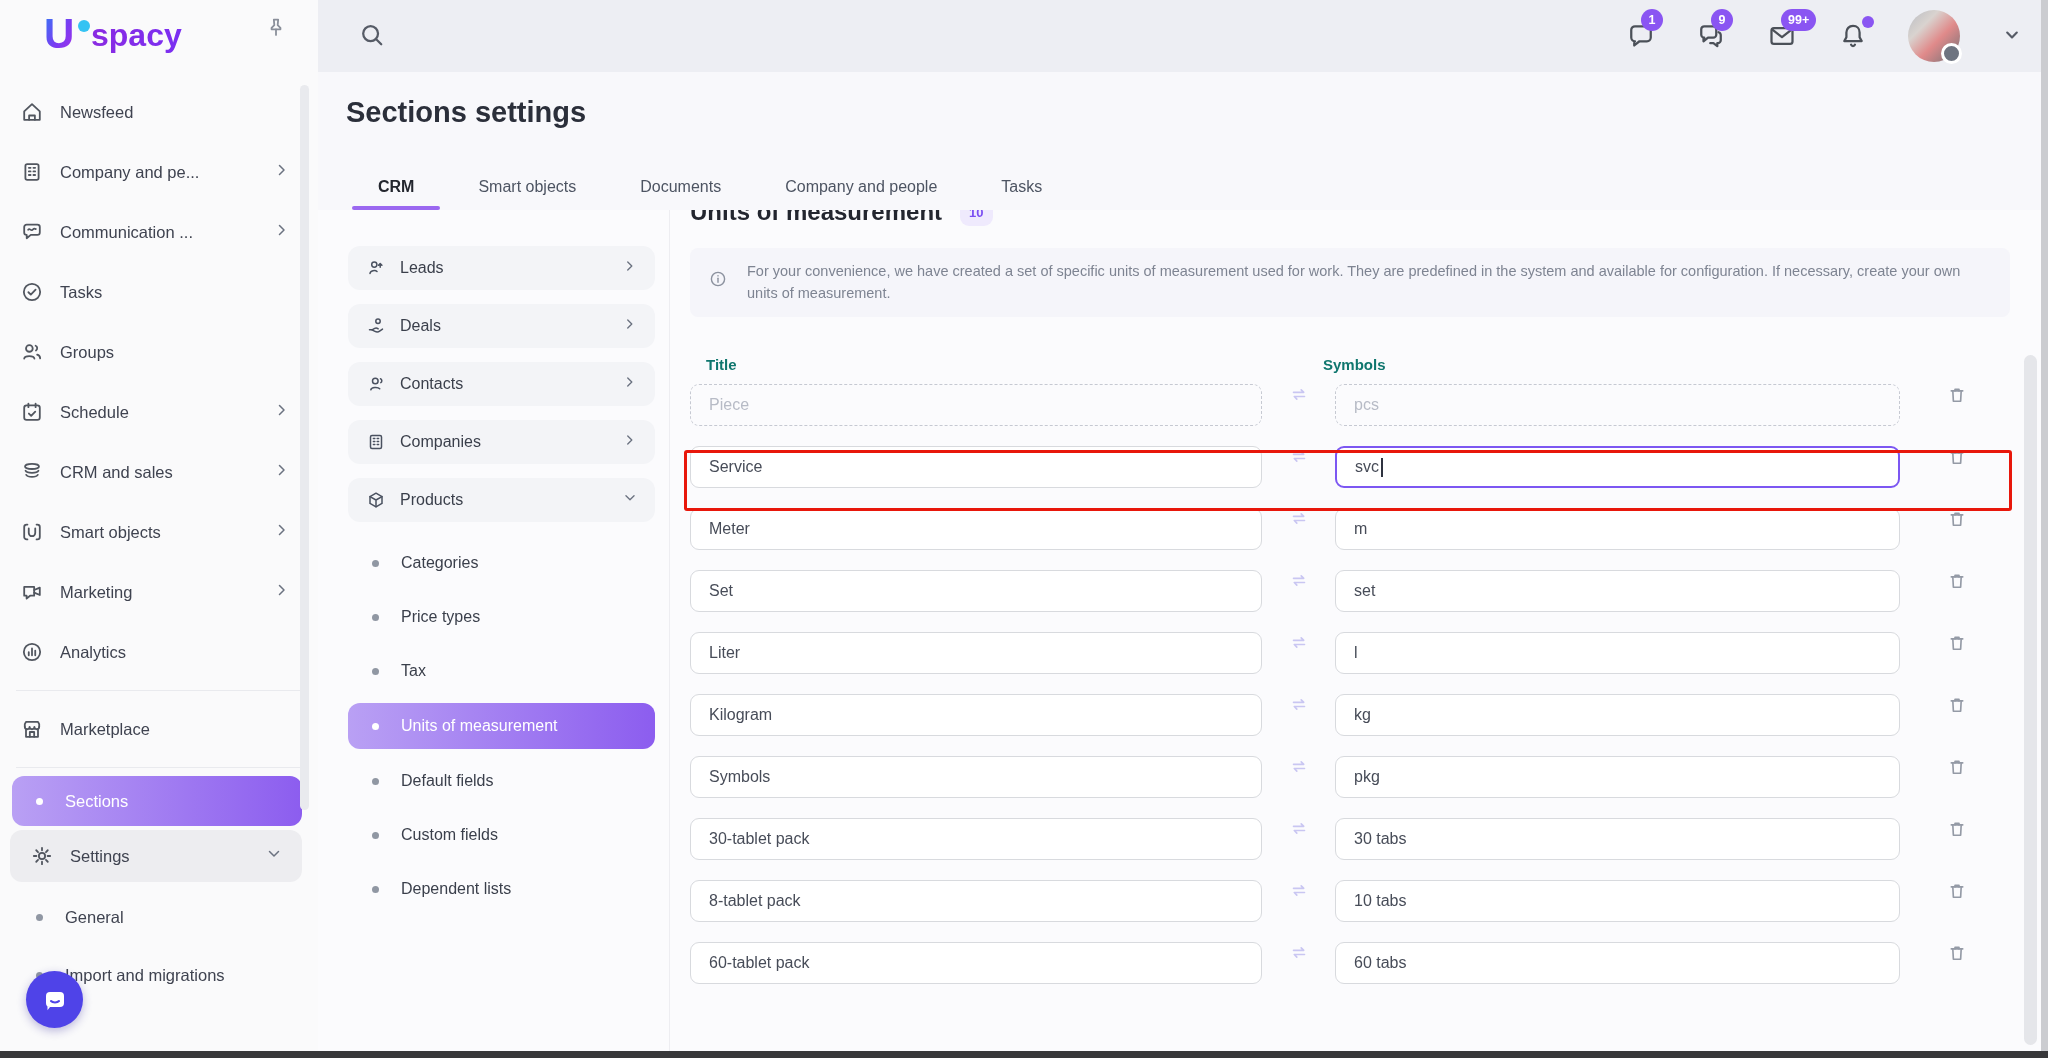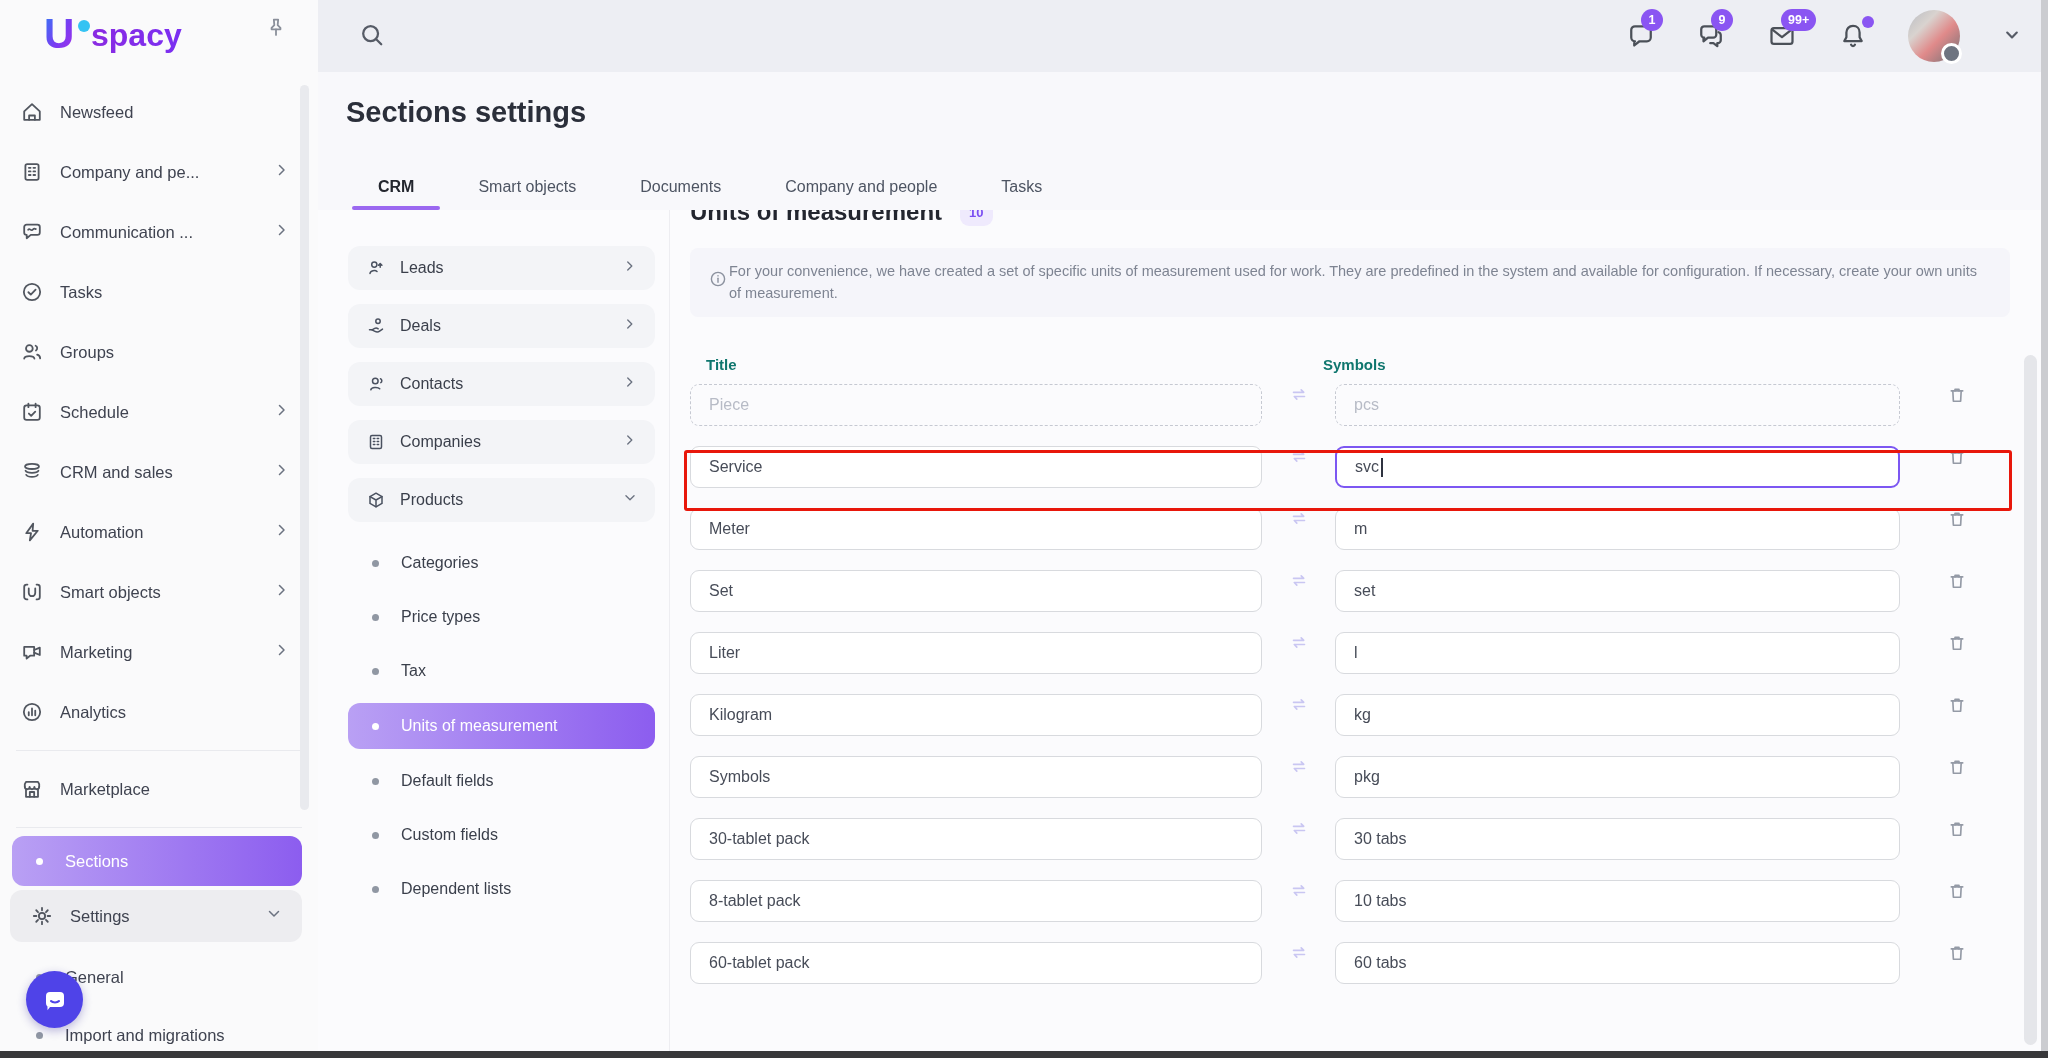--- a/index.html
+++ b/index.html
@@ -62,21 +62,21 @@
   .sub-item{height:54px;display:flex;align-items:center;padding-left:24px;font-size:16px;color:#3a3f4b;box-sizing:border-box;}
   .sub-item .bullet{width:7px;height:7px;border-radius:50%;background:#9097a3;margin-right:22px;flex:0 0 7px;}
   .sub-item.sel{background:linear-gradient(90deg,#b9a0f4,#8c5def);border-radius:12px;color:#fff;height:46px;margin:5px 0;}
   .sub-item.sel .bullet{background:#fff;}
 
   .units{position:absolute;left:372px;top:0;width:1320px;height:848px;}
   .units-title{position:absolute;left:0;top:-12px;margin:0;font-size:24px;font-weight:700;color:#23262f;
                display:flex;align-items:center;gap:18px;}
   .count{font-size:13px;font-weight:700;color:#7b4ff2;background:#efeafd;border-radius:9px;padding:6px 9px;}
   .banner{position:absolute;left:0;top:38px;width:1320px;box-sizing:border-box;background:#f5f5fa;border-radius:8px;
-          padding:12px 26px 12px 18px;display:flex;align-items:center;gap:1px;color:#7e8492;font-size:14.5px;line-height:1.55;}
+          padding:12px 26px 12px 18px;display:flex;align-items:center;gap:19px;color:#7e8492;font-size:14.5px;line-height:1.55;}
   .banner .ic{flex:0 0 20px;color:#8b919e;}
   .banner p{margin:0;}
 
   .units-body{position:absolute;left:0;top:146px;width:1320px;}
   .col-labels{height:28px;display:flex;font-size:15px;font-weight:700;color:#0f766e;}
   .col-labels .c1{margin-left:16px;width:617px;box-sizing:border-box;}
   .u-row{height:62px;display:flex;align-items:flex-start;}
   .inp{height:42px;border:1px solid #d8dade;border-radius:9px;background:#fff;display:flex;align-items:center;
        padding:0 18px;font-size:16px;color:#474c58;box-sizing:border-box;}
   .inp.t{width:572px;}
@@ -179,29 +179,20 @@
               <path d="M7.5 5.5L12 10l-4.5 4.5"></path>
             </svg></span>
         </div>
         <div class="s-item">
           <span class="ic"><svg width="24" height="24" viewBox="0 0 20 20" fill="none" stroke="currentColor" stroke-width="1.5" stroke-linecap="round" stroke-linejoin="round">
               <ellipse cx="10" cy="5.4" rx="5.8" ry="2.1"></ellipse>
               <path d="M4.6 8.9c.5 1 2.8 1.8 5.4 1.8s4.9-.8 5.4-1.8"></path>
               <path d="M5.2 12.4c.6 1 2.6 1.7 4.8 1.7s4.2-.7 4.8-1.7"></path>
             </svg></span>
           <span>CRM and sales</span>
-          <span class="chev"><svg width="20" height="20" viewBox="0 0 20 20" fill="none" stroke="currentColor" stroke-width="1.5" stroke-linecap="round" stroke-linejoin="round">
-              <path d="M7.5 5.5L12 10l-4.5 4.5"></path>
-            </svg></span>
-        </div>
-        <div class="s-item">
-          <span class="ic"><svg width="24" height="24" viewBox="0 0 20 20" fill="none" stroke="currentColor" stroke-width="1.5" stroke-linecap="round" stroke-linejoin="round">
-              <path d="M11 3L5.2 11h4l-1 6 6.6-8h-4.3z"></path>
-            </svg></span>
-          <span>Automation</span>
           <span class="chev"><svg width="20" height="20" viewBox="0 0 20 20" fill="none" stroke="currentColor" stroke-width="1.5" stroke-linecap="round" stroke-linejoin="round">
               <path d="M7.5 5.5L12 10l-4.5 4.5"></path>
             </svg></span>
         </div>
         <div class="s-item">
           <span class="ic"><svg width="24" height="24" viewBox="0 0 20 20" fill="none" stroke="currentColor" stroke-width="1.5" stroke-linecap="round" stroke-linejoin="round">
               <path d="M6.2 3.8h-.7a2 2 0 0 0-2 2v8.4a2 2 0 0 0 2 2h.7"></path>
               <path d="M13.8 3.8h.7a2 2 0 0 1 2 2v8.4a2 2 0 0 1-2 2h-.7"></path>
               <path d="M7.3 7v3.8a2.7 2.7 0 0 0 5.4 0V7"></path>
             </svg></span>

